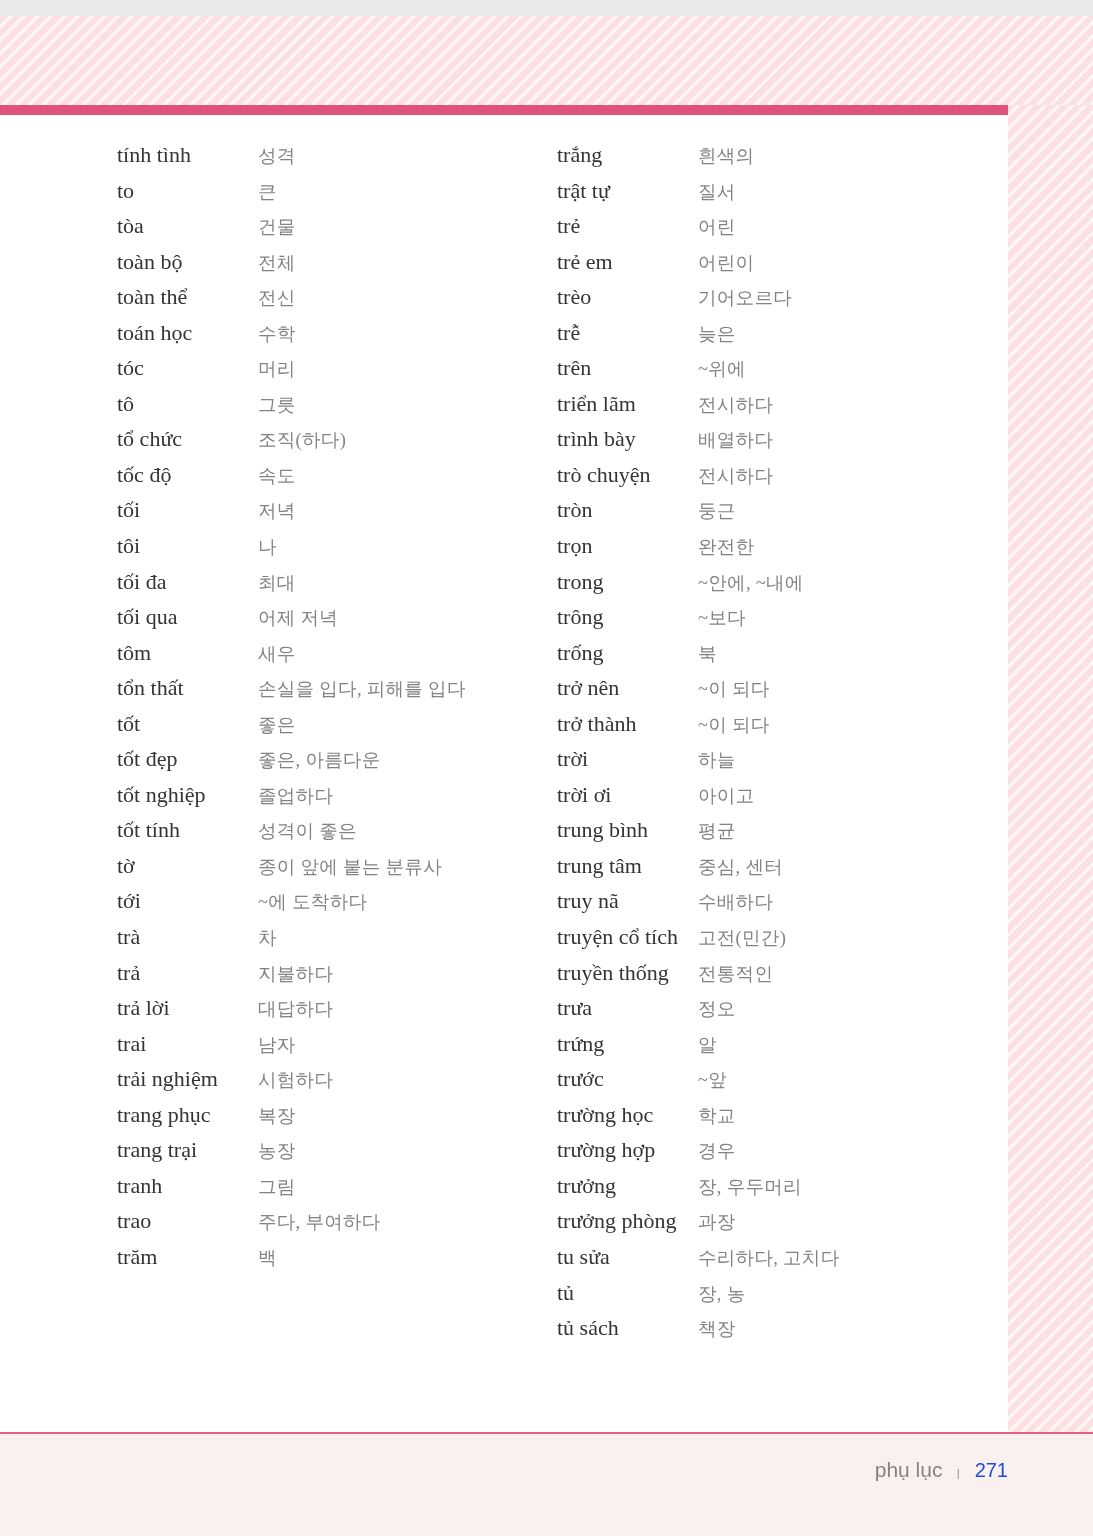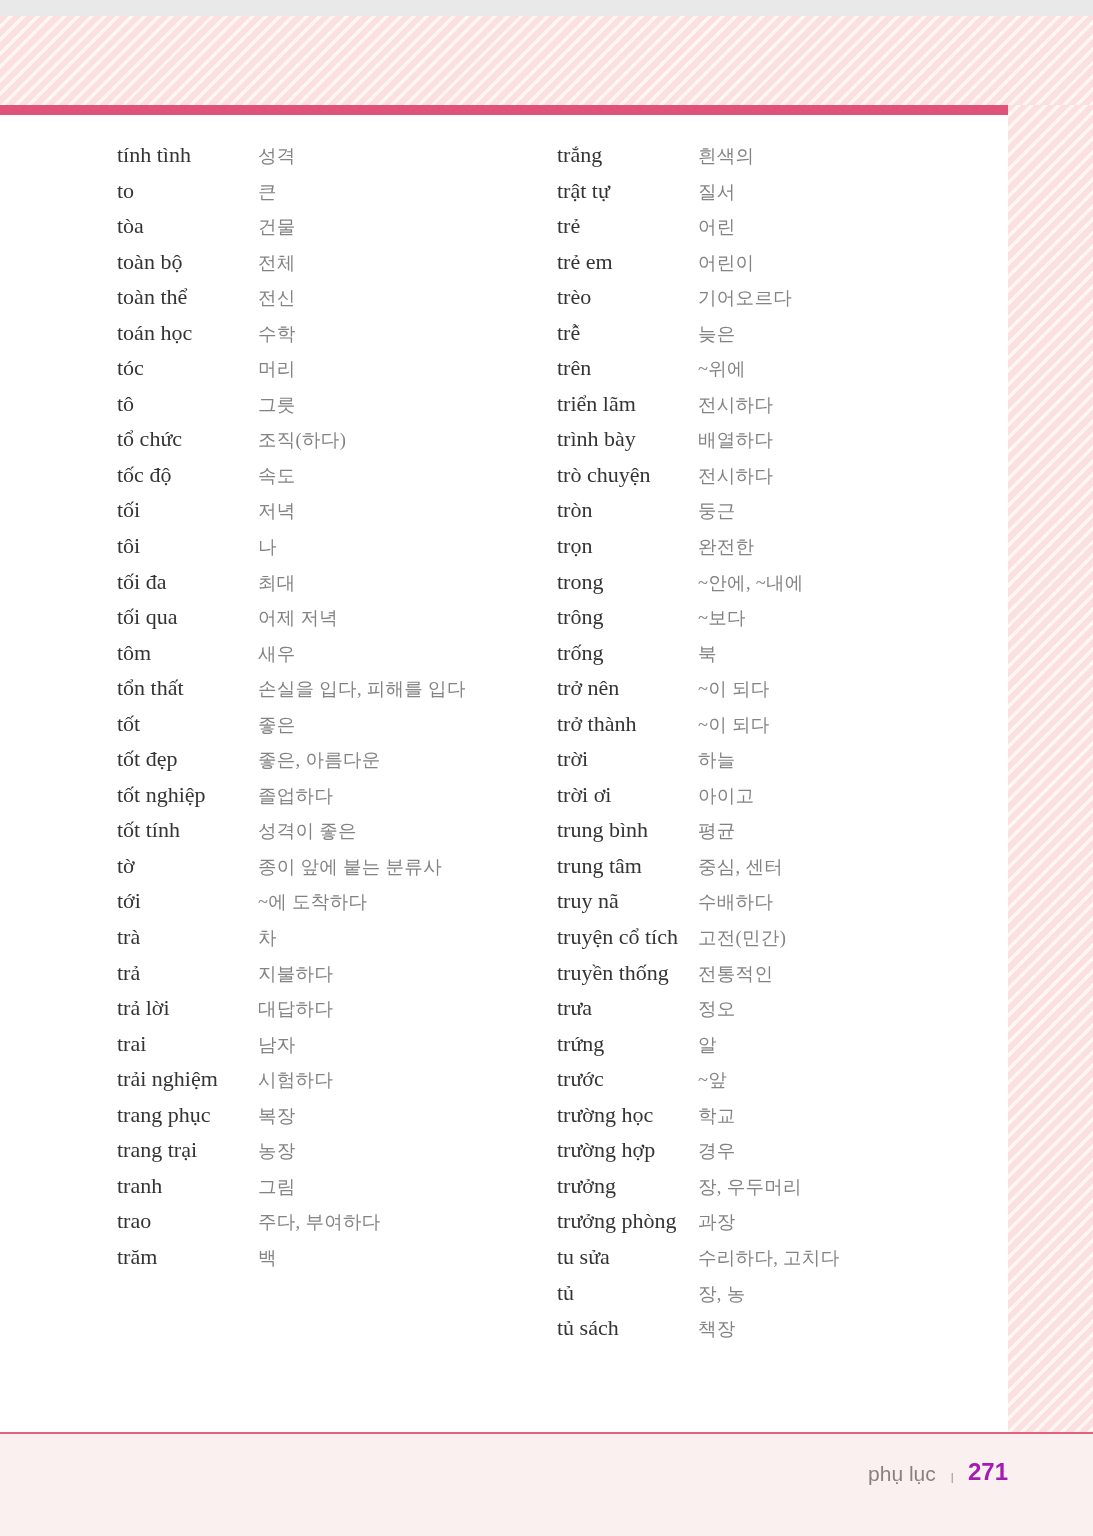--- a/index.html
+++ b/index.html
@@ -75,23 +75,23 @@
   .footer-label {
     font-size: 21px;
     color: #8d7f7f;
   }
   .footer-sep {
     font-size: 15px;
     color: #9b8d8d;
     transform: scaleX(0.7);
   }
   .footer-number {
-    font-size: 24px;
-    font-weight: bold;
-    color: #a21caf;
+    font-size: 20px;
+    font-weight: normal;
+    color: #1d4ed8;
   }
   
   .glossary {
     position: absolute;
     top: 126px;
     left: 0;
     width: 1008px;
   }
   .col {
     position: absolute;

